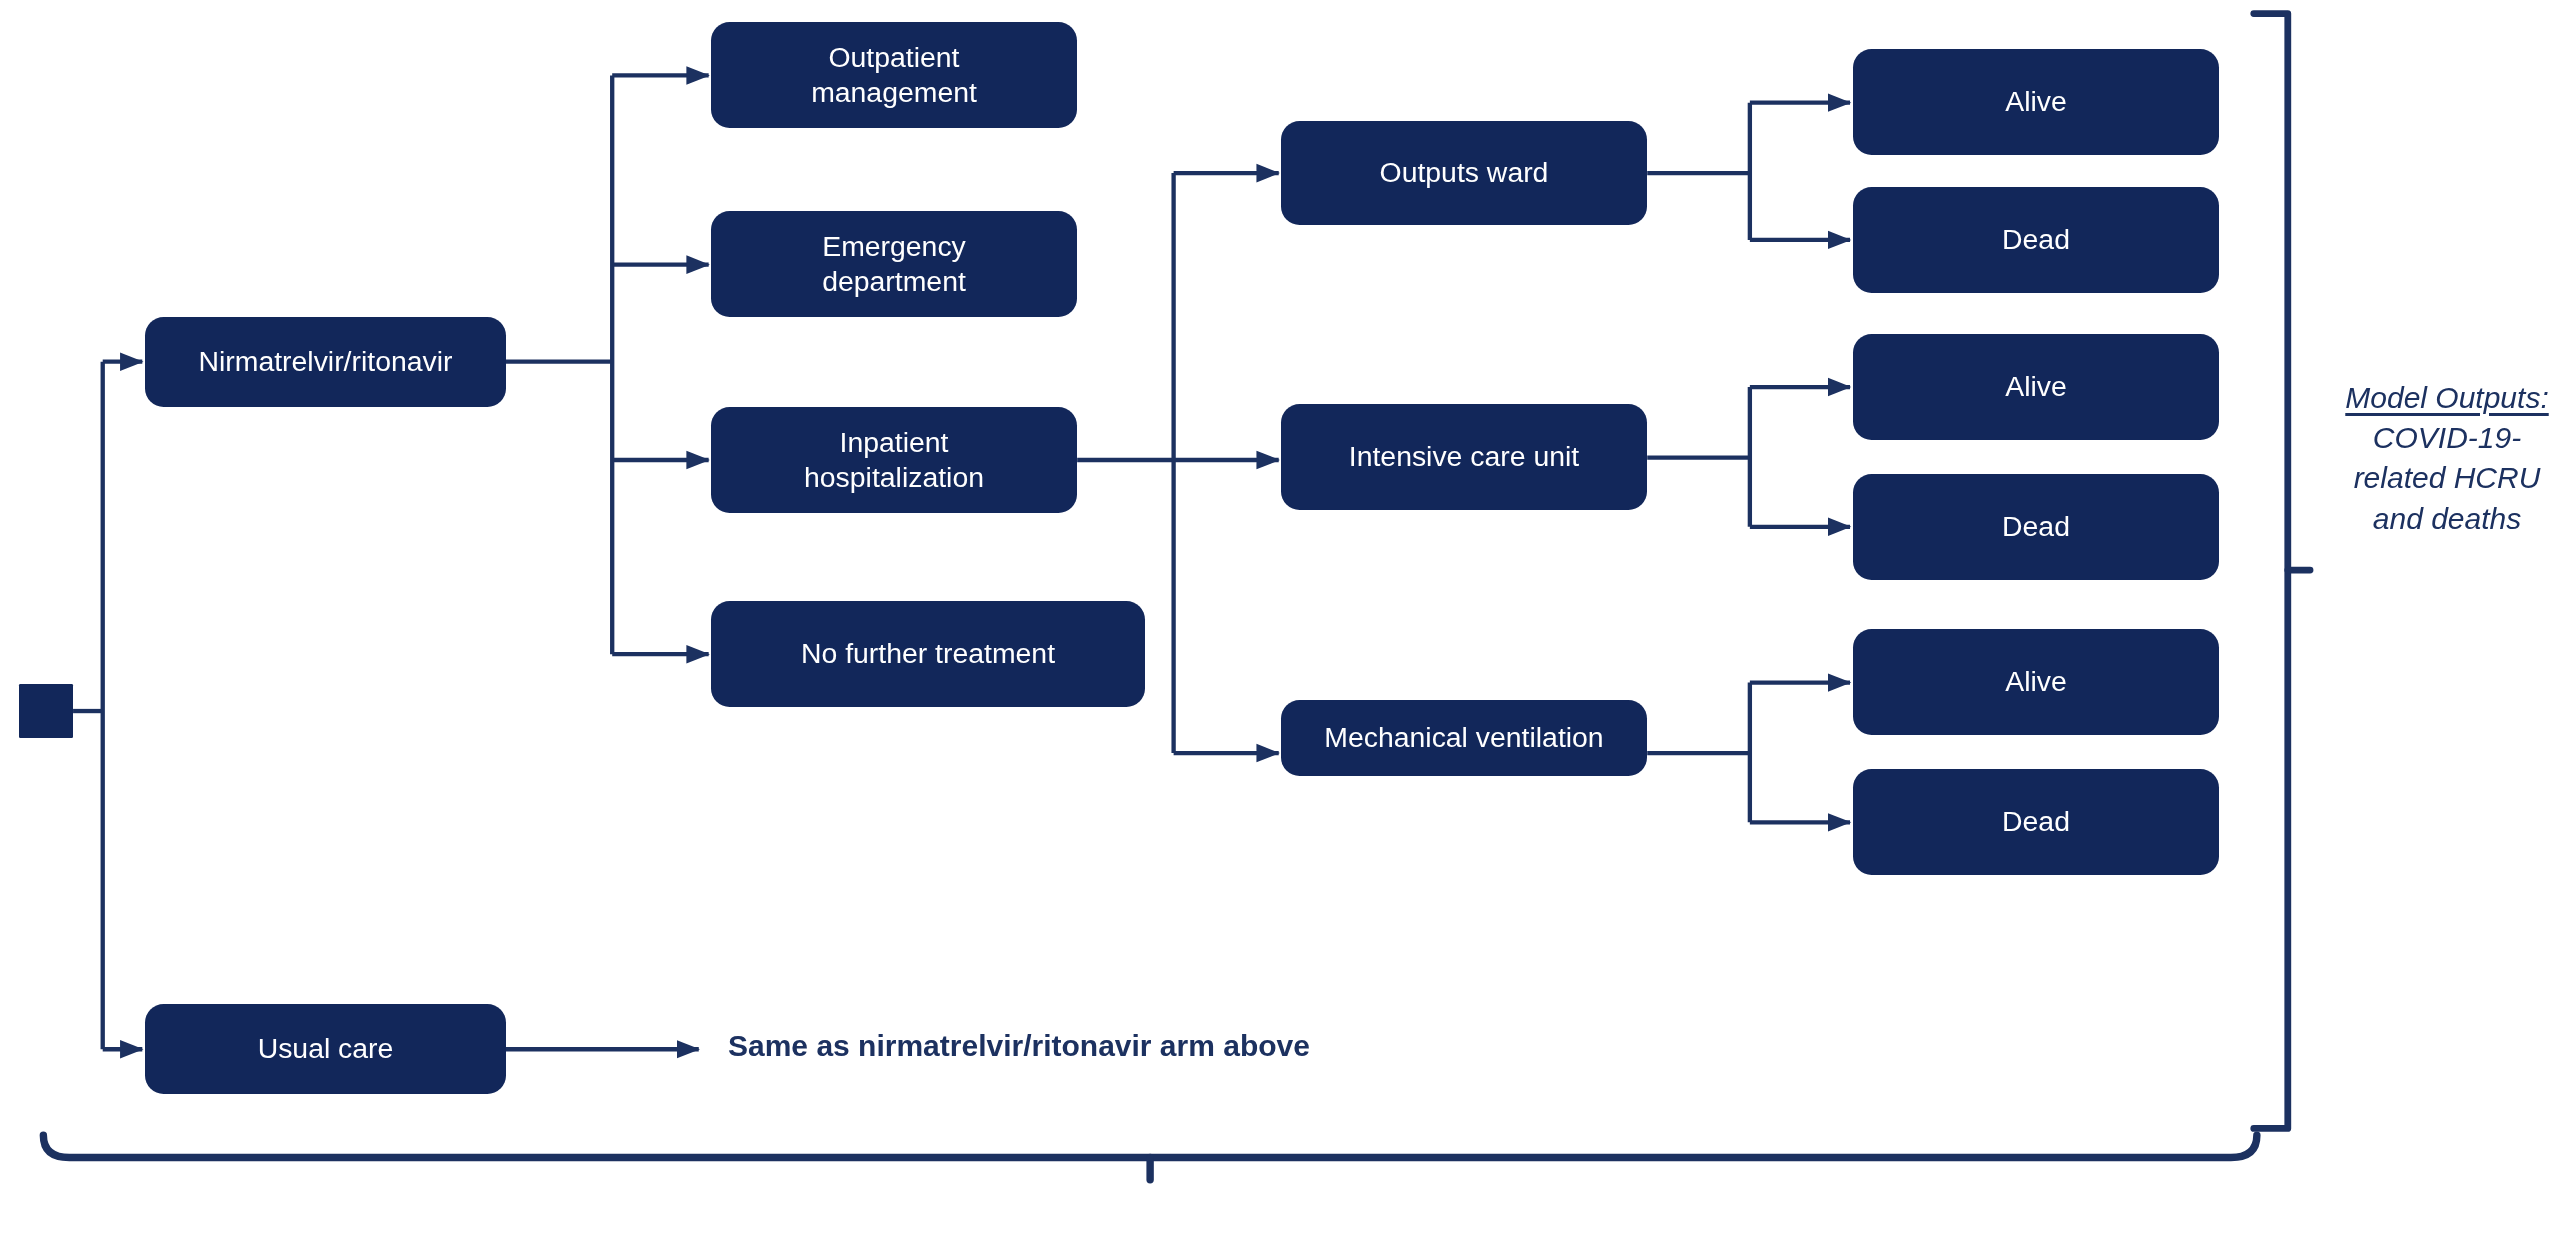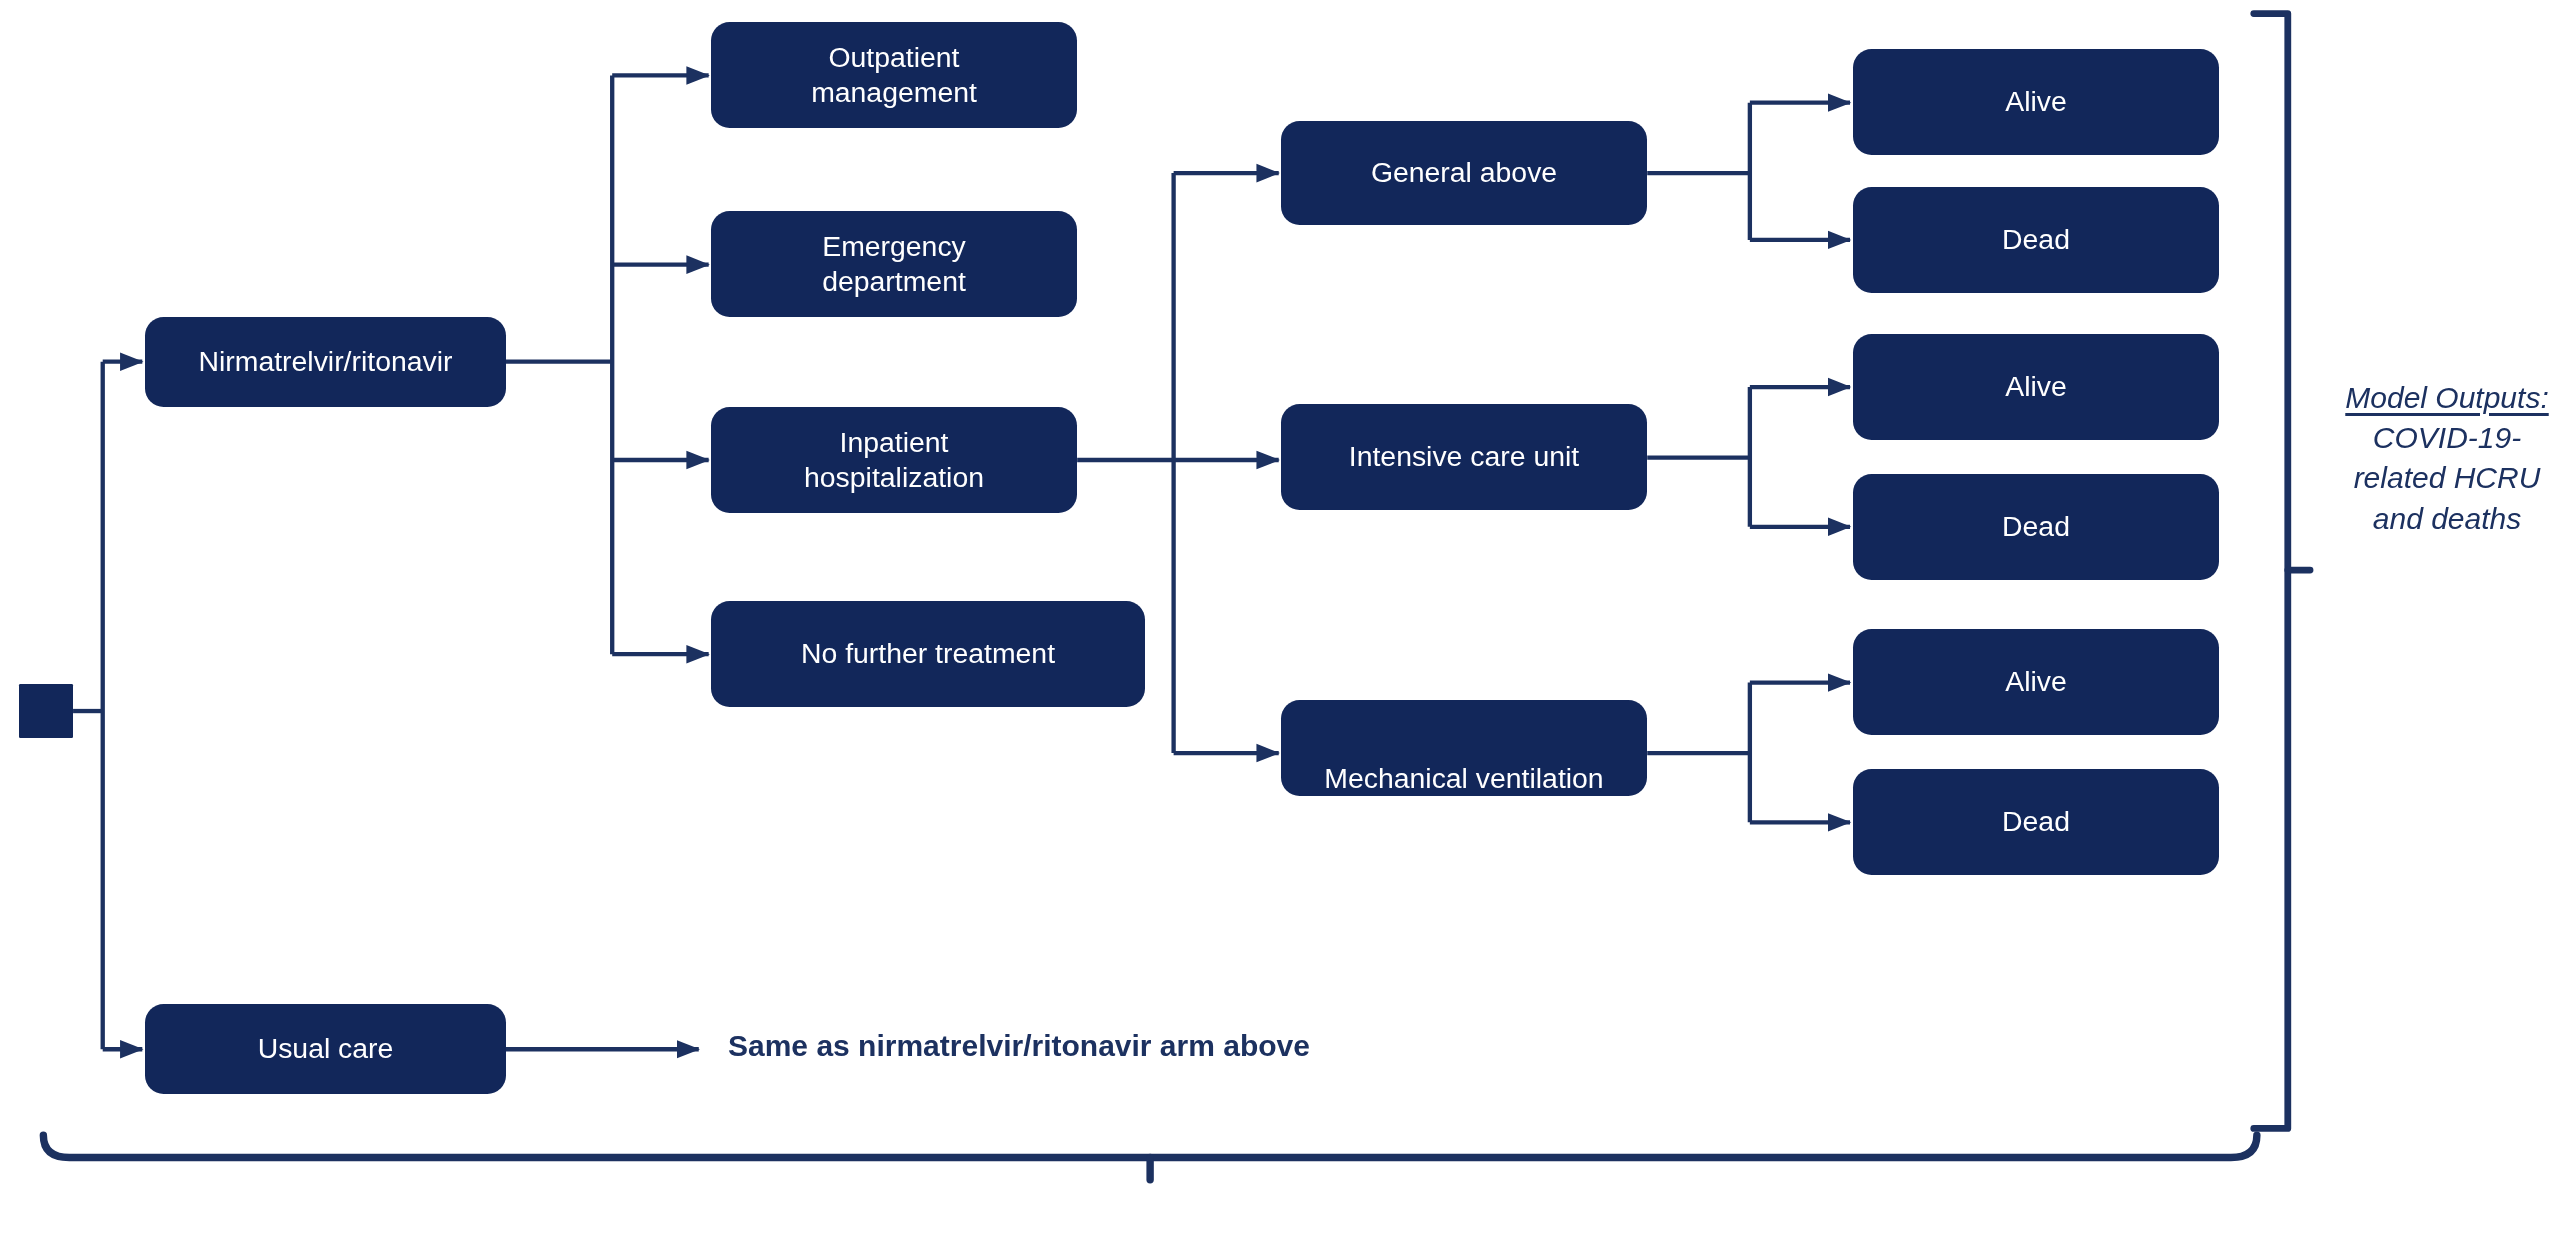--- a/index.html
+++ b/index.html
@@ -150,26 +150,26 @@
   </div>
   <div class="node" style="left:711px;top:407px;width:366px;height:106px;">
     <span>Inpatient
 hospitalization</span>
   </div>
   <div class="node" style="left:711px;top:601px;width:434px;height:106px;">
     <span>No further treatment</span>
   </div>
 
   <div class="node" style="left:1281px;top:121px;width:366px;height:104px;">
-    <span>General above</span>
+    <span>Outputs ward</span>
   </div>
   <div class="node" style="left:1281px;top:404px;width:366px;height:106px;">
     <span>Intensive care unit</span>
   </div>
-  <div class="node" style="left:1281px;top:700px;width:366px;height:96px;align-items:flex-end;">
+  <div class="node" style="left:1281px;top:700px;width:366px;height:76px;">
     <span>Mechanical ventilation</span>
   </div>
 
   <div class="node" style="left:1853px;top:49px;width:366px;height:106px;">
     <span>Alive</span>
   </div>
   <div class="node" style="left:1853px;top:187px;width:366px;height:106px;">
     <span>Dead</span>
   </div>
   <div class="node" style="left:1853px;top:334px;width:366px;height:106px;">

